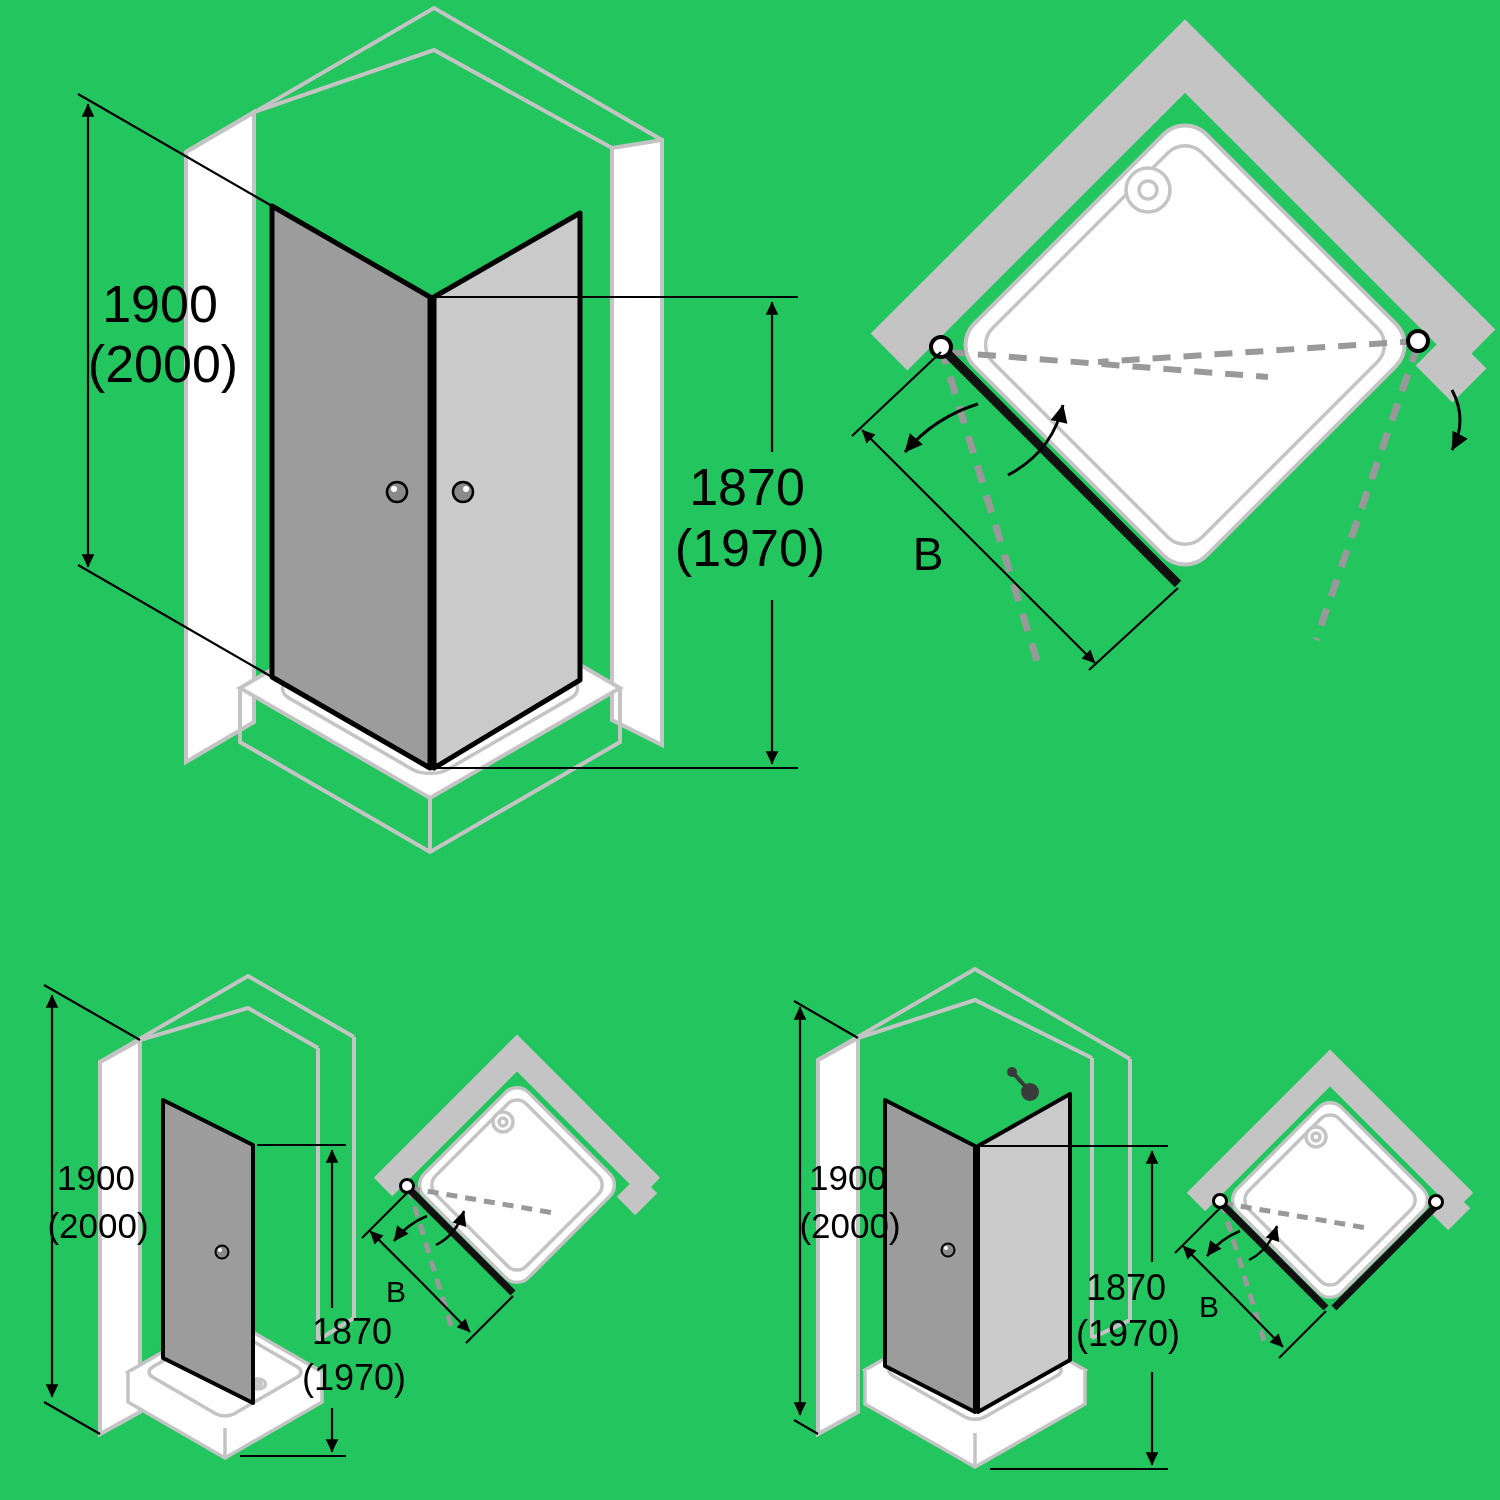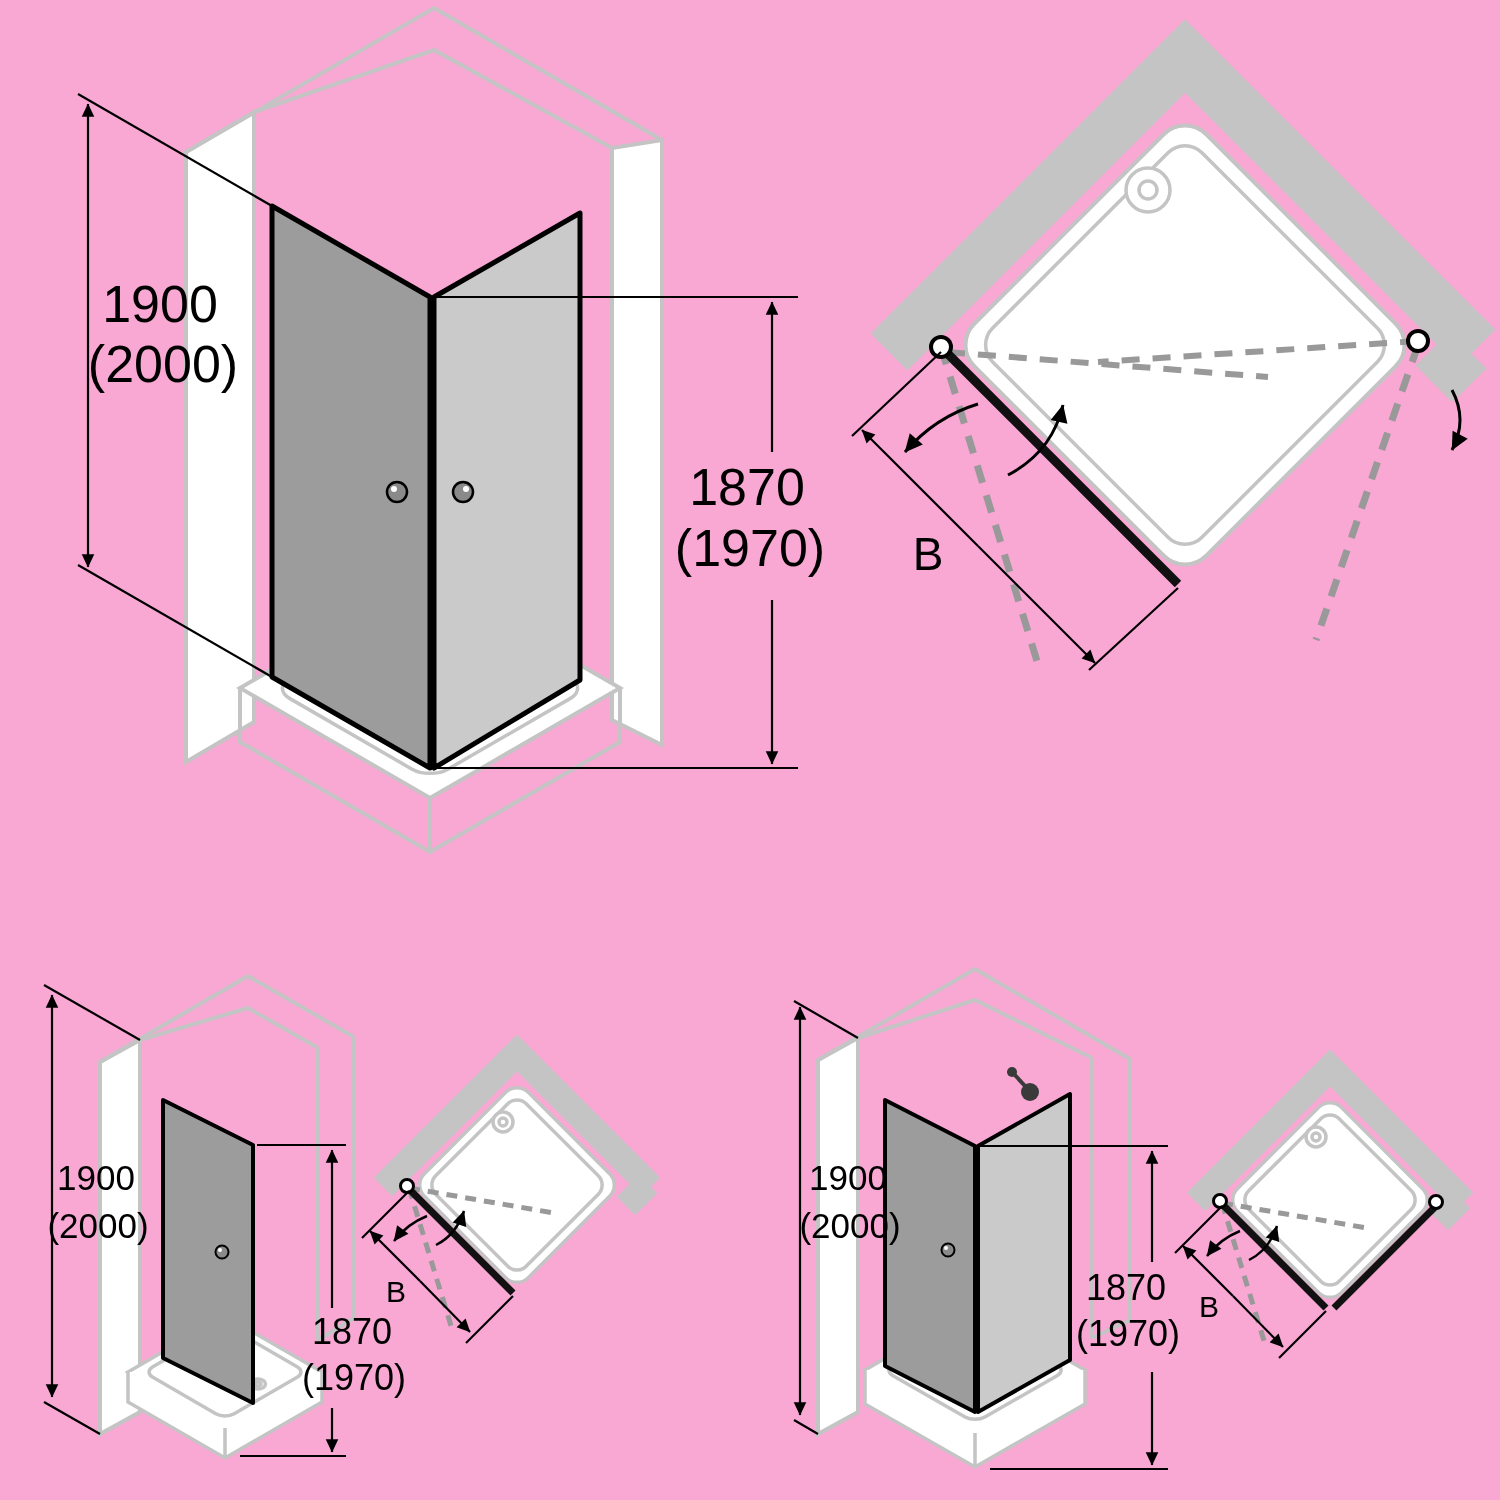--- a/index.html
+++ b/index.html
@@ -1,16 +1,16 @@
 <!DOCTYPE html>
 <html><head>
 <meta charset="utf-8">
 <style>
   html,body { margin:0; padding:0; background:#ffffff; }
-  #stage { position:relative; width:1500px; height:1500px; background:#f9a8d4; overflow:hidden; }
+  #stage { position:relative; width:1500px; height:1500px; background:#22c55e; overflow:hidden; }
   svg { display:block; }
   
   .g   { stroke:#c4c4c4; stroke-width:4; fill:none; stroke-linecap:butt; stroke-linejoin:miter; }
   .gw  { stroke:#c4c4c4; stroke-width:4; fill:#ffffff; }
   .gt  { stroke:#c4c4c4; stroke-width:4; fill:#ffffff; }
   .gt2 { stroke:#c4c4c4; stroke-width:3.5; fill:#ffffff; }
   .band{ stroke:#c4c4c4; fill:none; stroke-linejoin:miter; }
   
   .k        { stroke:#000000; stroke-width:2.2; fill:none; }
   .door-frame { stroke:#000000; stroke-width:5; stroke-linejoin:round; }

